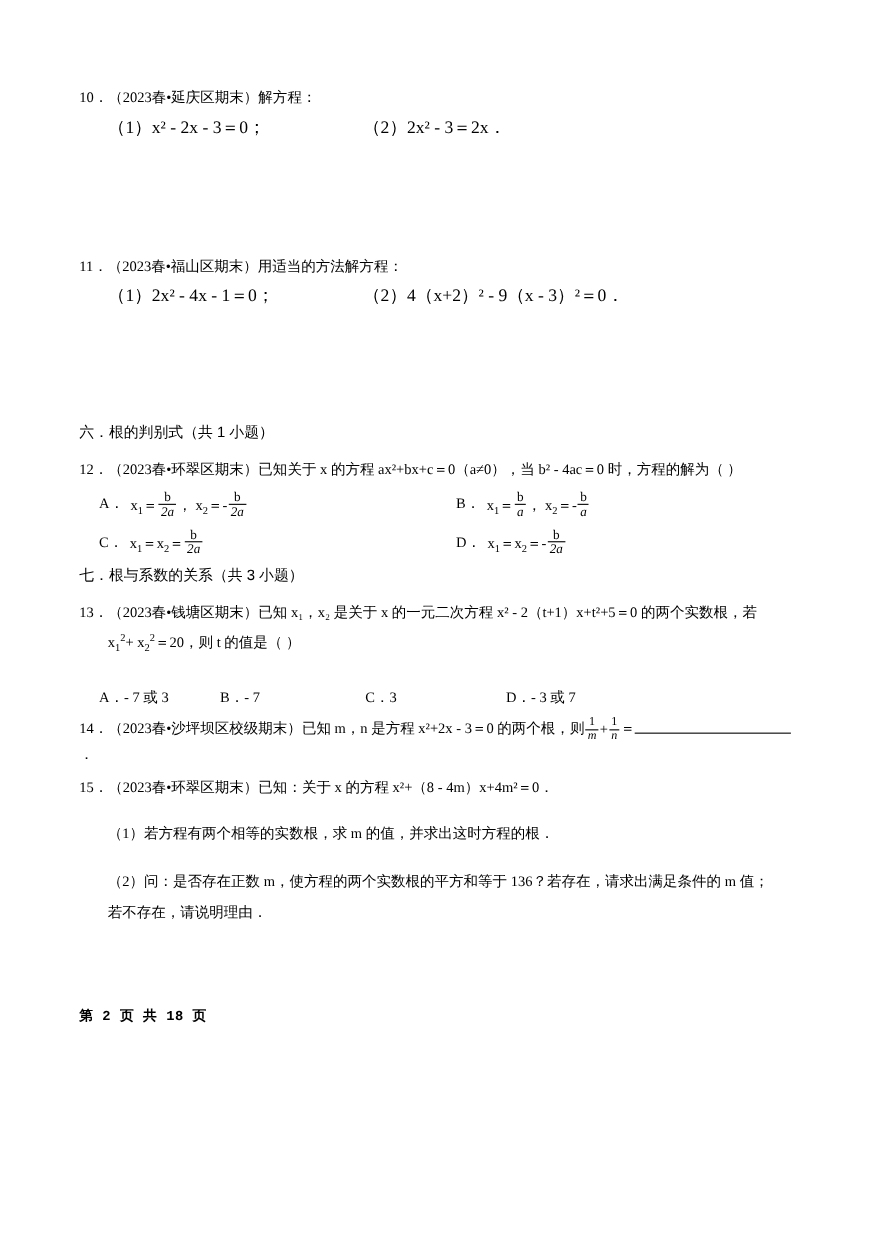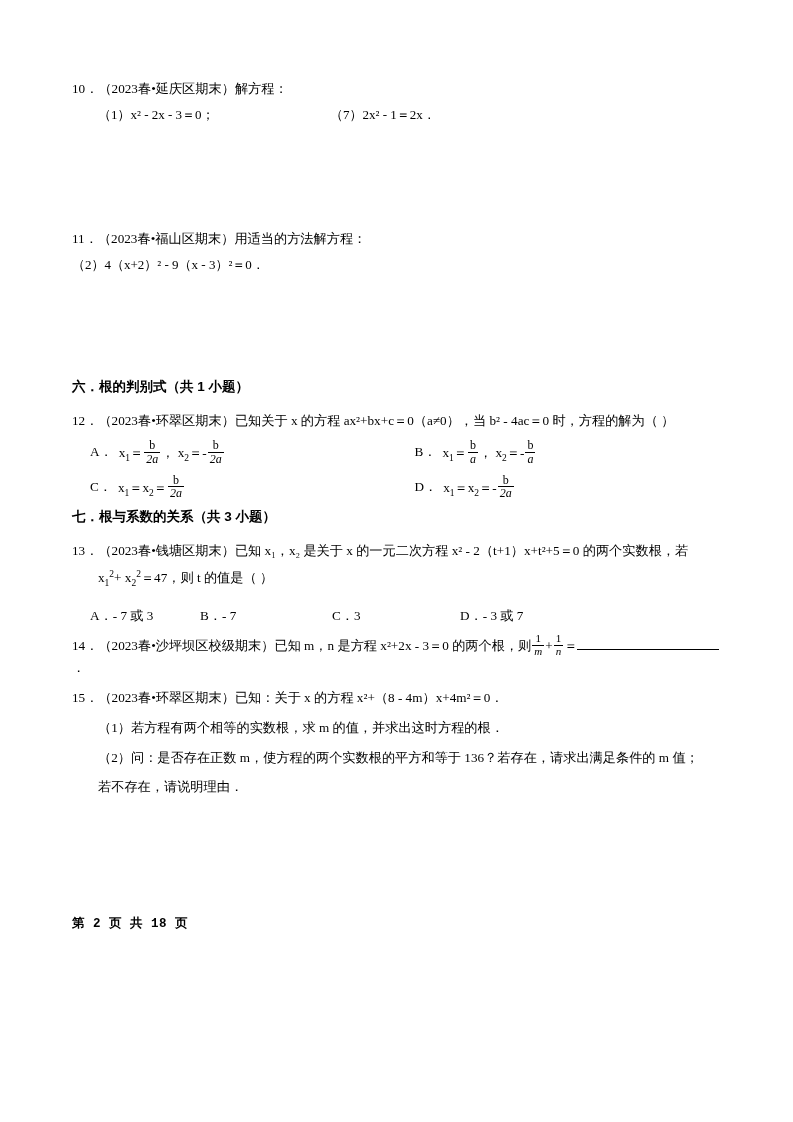--- a/index.html
+++ b/index.html
@@ -23,32 +23,32 @@
   }
   .q {
     font-size: 13.2px;
     line-height: 1.65;
     margin: 0;
   }
   .q-num {
     white-space: nowrap;
   }
   .sub-line {
-    font-size: 13px;
+    font-size: 16px;
     margin: 6px 0 0 0;
     display: flex;
   }
   .sub-a { width: 258px; padding-left: 26px; box-sizing: border-box; }
   .sub-b { padding-left: 0; }
   .indent {
     padding-left: 26px;
   }
   .section-head {
     font-size: 13.5px;
-    font-weight: bold;
+    font-weight: normal;
     font-family: "Liberation Sans", sans-serif;
     margin: 0;
   }
   .gap-xl { height: 104px; }
   .gap-s { height: 14px; }
   .gap-xs { height: 8px; }
   sup {
     font-size: 0.72em;
     vertical-align: super;
     line-height: 0;
@@ -89,21 +89,21 @@
   }
   .frac .den {
     display: block;
     padding: 0 2px;
     font-style: italic;
   }
   .frac.small { font-size: 11px; }
   .opt4 {
     display: flex;
     font-size: 13.2px;
-    margin-top: 14px;
+    margin-top: 26px;
   }
   .opt4 > div:nth-child(1) { width: 128px; padding-left: 18px; box-sizing: border-box;}
   .opt4 > div:nth-child(2) { width: 132px; }
   .opt4 > div:nth-child(3) { width: 128px; }
   .opt4 > div:nth-child(4) { width: 150px; }
   .blank-long {
     display: inline-block;
     border-bottom: 1px solid #000;
     width: 142px;
     height: 0.95em;
@@ -124,29 +124,30 @@
 </head>
 <body>
 
 <div class="page">
 
   <div class="q">
     <span class="q-num">10．</span><span>（2023春•延庆区期末）</span><span>解方程：</span>
   </div>
   <div class="sub-line">
     <div class="sub-a">（1）x² - 2x - 3＝0；</div>
-    <div class="sub-b">（7）2x² - 1＝2x．</div>
+    <div class="sub-b">（2）2x² - 3＝2x．</div>
   </div>
 
   <div class="gap-xl"></div>
 
   <div class="q">
     <span class="q-num">11．</span><span>（2023春•福山区期末）</span><span>用适当的方法解方程：</span>
   </div>
   <div class="sub-line">
+    <div class="sub-a">（1）2x² - 4x - 1＝0；</div>
     <div class="sub-b">（2）4（x+2）² - 9（x - 3）²＝0．</div>
   </div>
 
   <div class="gap-xl"></div>
 
   <div class="section-head">六．根的判别式（共 1 小题）</div>
 
   <div class="gap-s"></div>
 
   <div class="q">
@@ -186,42 +187,42 @@
   <div class="gap-xs"></div>
 
   <div class="section-head">七．根与系数的关系（共 3 小题）</div>
 
   <div class="gap-s"></div>
 
   <div class="q">
     <span class="q-num">13．</span><span>（2023春•钱塘区期末）</span><span>已知 x₁，x₂ 是关于 x 的一元二次方程 x² - 2（t+1）x+t²+5＝0 的两个实数根，若</span>
   </div>
   <div class="q big-frac-line indent">
-    <span>x<sub>1</sub><sup>2</sup>+ x<sub>2</sub><sup>2</sup></span><span>＝47，则 t 的值是（      ）</span>
+    <span>x<sub>1</sub><sup>2</sup>+ x<sub>2</sub><sup>2</sup></span><span>＝20，则 t 的值是（      ）</span>
   </div>
   <div class="opt4">
     <div>A．- 7 或 3</div>
     <div>B．- 7</div>
     <div>C．3</div>
     <div>D．- 3 或 7</div>
   </div>
 
   <div class="gap-xs"></div>
 
   <div class="q">
     <span class="q-num">14．</span><span>（2023春•沙坪坝区校级期末）</span><span>已知 m，n 是方程 x²+2x - 3＝0 的两个根，则</span><span><span class="frac small"><span class="num">1</span><span class="den">m</span></span>+<span class="frac small"><span class="num">1</span><span class="den">n</span></span></span><span>＝</span><span class="blank-long"></span><span>．</span>
   </div>
 
   <div class="gap-xs"></div>
 
   <div class="q">
     <span class="q-num">15．</span><span>（2023春•环翠区期末）</span><span>已知：关于 x 的方程 x²+（8 - 4m）x+4m²＝0．</span>
   </div>
-  <div class="q indent" style="margin-top:8px;">（1）若方程有两个相等的实数根，求 m 的值，并求出这时方程的根．</div>
-  <div class="q indent" style="margin-top:8px;">（2）问：是否存在正数 m，使方程的两个实数根的平方和等于 136？若存在，请求出满足条件的 m 值；</div>
+  <div class="q indent" style="margin-top:20px;">（1）若方程有两个相等的实数根，求 m 的值，并求出这时方程的根．</div>
+  <div class="q indent" style="margin-top:21px;">（2）问：是否存在正数 m，使方程的两个实数根的平方和等于 136？若存在，请求出满足条件的 m 值；</div>
   <div class="q indent" style="margin-top:8px;">若不存在，请说明理由．</div>
 
   <div class="footer">
     <b>第</b>
     <b>2</b>
     <b>页 共</b>
     <b>18</b>
     <b>页</b>
   </div>
 

